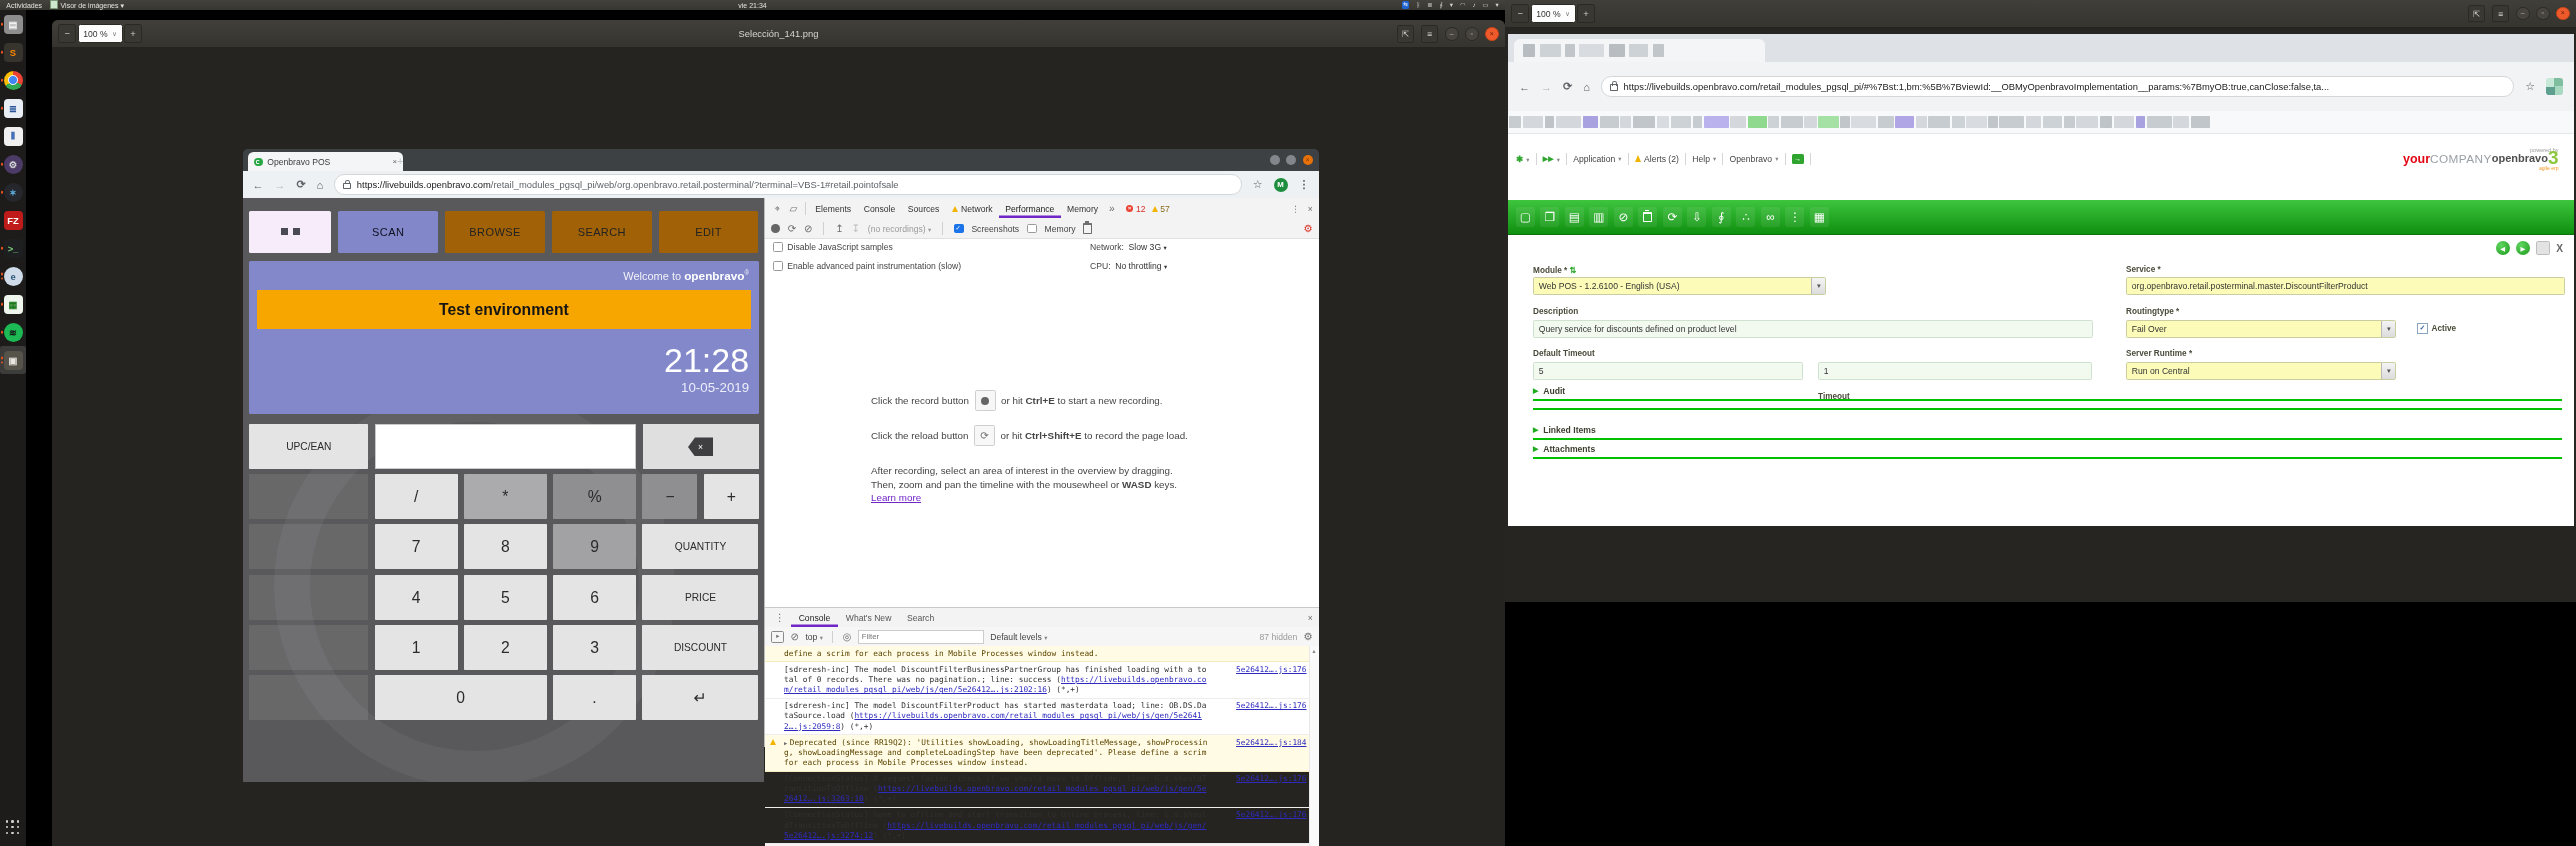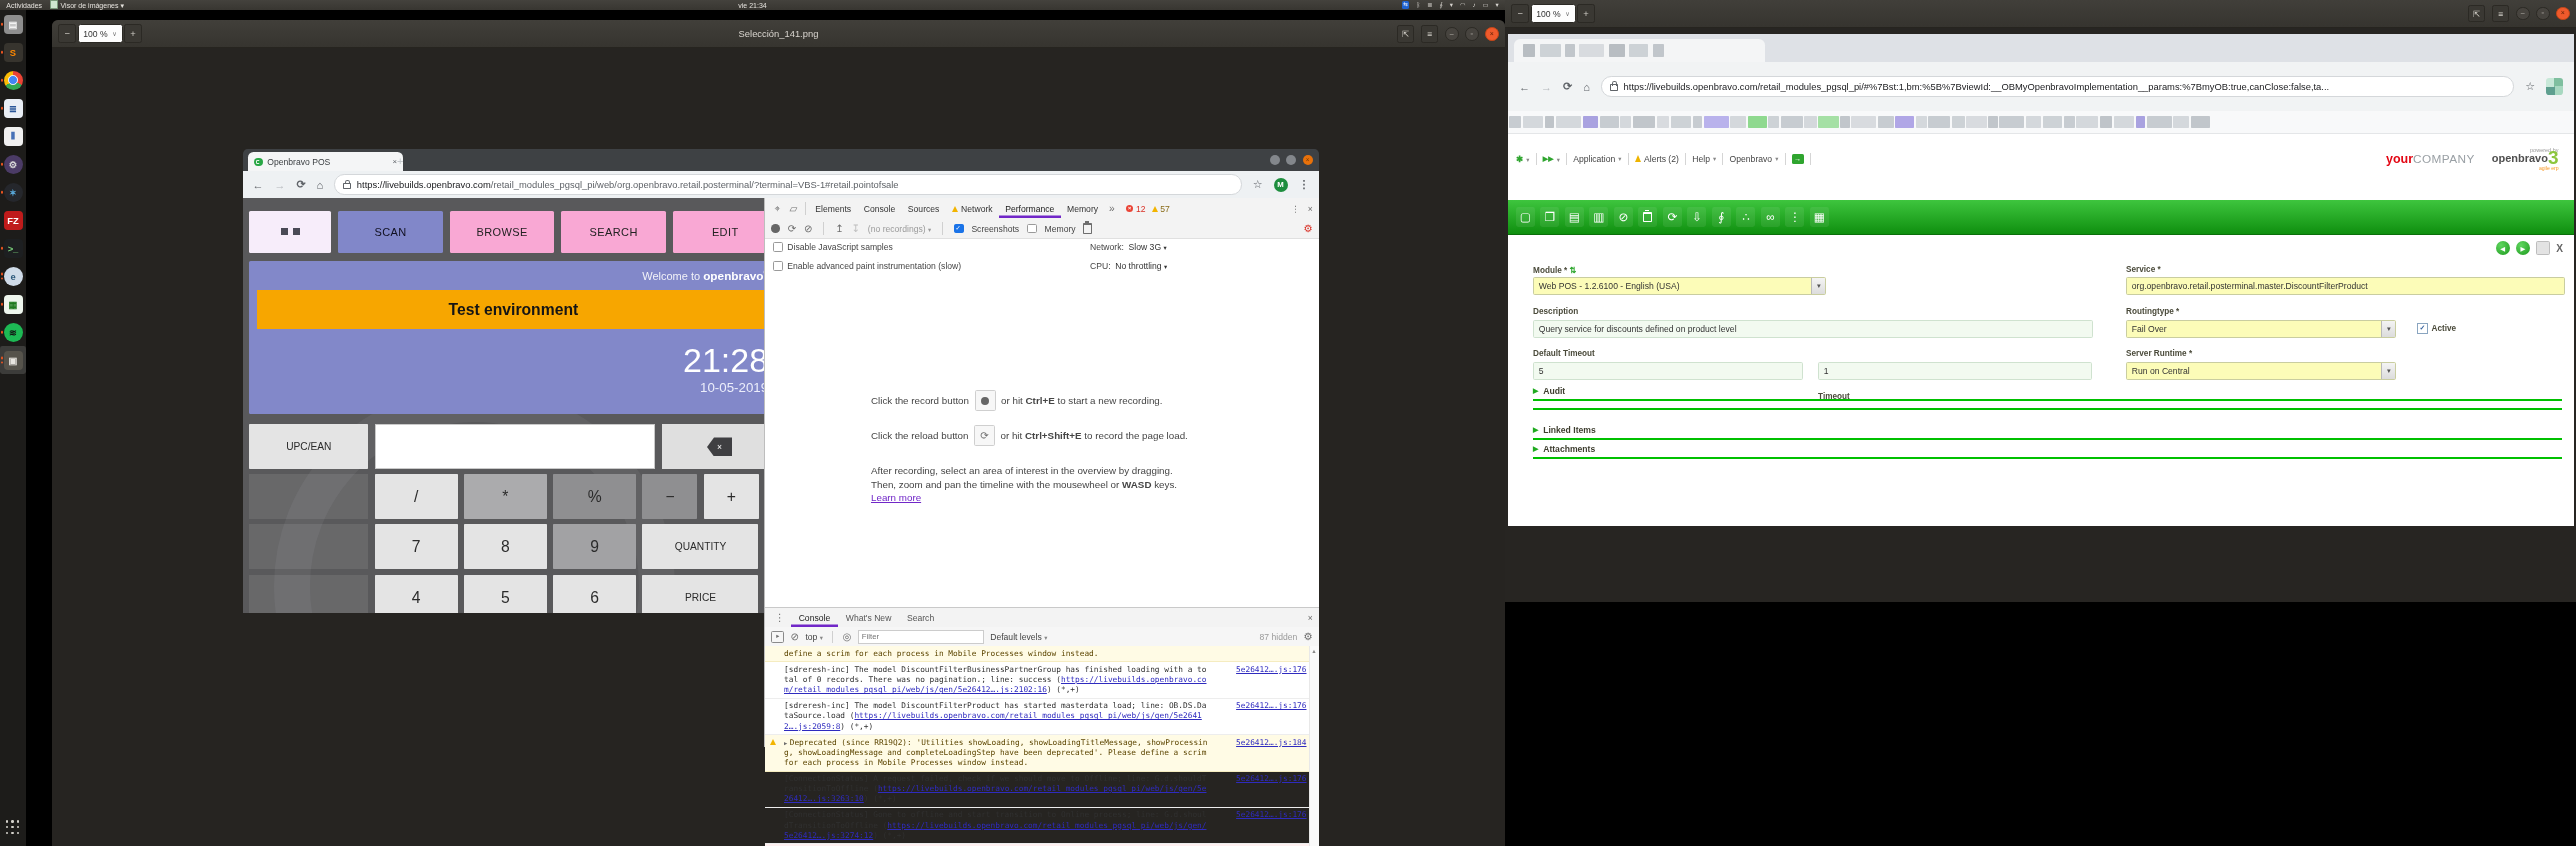--- a/index.html
+++ b/index.html
@@ -72,27 +72,27 @@
            align-items:center;padding:0 7.8px;gap:5.5px;font-size:9.4px;white-space:nowrap;overflow:hidden;}
   .lock{width:6.3px;height:4.7px;border:0.8px solid #5f6368;border-radius:0.8px;position:relative;flex:none;margin-top:2.4px;}
   .lock::before{content:"";position:absolute;width:3.1px;height:3.1px;border:0.8px solid #5f6368;border-bottom:none;
                 border-radius:2.4px 2.4px 0 0;top:-3.9px;left:0.8px;}
   .u-host{color:#202124;}
   .u-path{color:#5f6368;}
   .avatar{width:14px;height:14px;border-radius:50%;background:#1e8e3e;color:#fff;font-size:7.8px;font-weight:bold;
           display:flex;align-items:center;justify-content:center;flex:none;}
 
   
-  #pos{position:absolute;left:0;top:49px;width:521px;height:415px;background:#59595b;overflow:hidden;padding-left:19px;}
+  #pos{position:absolute;left:0;top:49px;width:521px;height:584px;background:#59595b;overflow:hidden;}
   #pos::before{content:"";position:absolute;left:31px;top:188px;width:329px;height:329px;border-radius:50%;
                border:36px solid rgba(255,255,255,0.05);}
   #pos-nav{position:absolute;left:6.3px;top:12.5px;right:5.5px;height:42px;display:flex;gap:7px;}
   .menu-btn{width:82px;background:#f7edfa;border-radius:1.6px;display:flex;align-items:center;justify-content:center;gap:4.7px;}
   .menu-btn i{width:7px;height:7px;background:#4a4a55;}
-  .nav-btn{flex:1;background:#f9a8d4;color:#222;font-size:11px;letter-spacing:0.4px;display:flex;
+  .nav-btn{flex:1;background:#a16207;color:#222;font-size:11px;letter-spacing:0.4px;display:flex;
            align-items:center;justify-content:center;border-radius:1.6px;}
   .nav-btn.nav-active{background:#8187c9;color:#101020;}
   #pos-panel{position:absolute;left:6.3px;top:63px;right:5.5px;height:153px;background:#8288c9;border-radius:1.6px;}
   .welcome{position:absolute;right:9.4px;top:7.8px;color:#f2f2f8;font-size:11px;}
   .welcome b{font-size:11.8px;color:#fff;}
   .welcome sup{font-size:6.3px;}
   .banner{position:absolute;left:7.8px;right:7.8px;top:29px;height:39px;background:#f7a600;color:#151515;
           font-size:15.7px;font-weight:bold;display:flex;align-items:center;justify-content:center;}
   .clock{position:absolute;right:9.4px;top:82px;color:#fff;font-size:34px;font-weight:300;line-height:34px;}
   .date{position:absolute;right:9.4px;top:119px;color:#eceefb;font-size:13.3px;}
@@ -189,21 +189,21 @@
   #bo-bookmarks{top:77px;height:22px;background:#f8f9fa;border-bottom:0.8px solid #e4e6e8;}
   #bo-menubar{position:absolute;left:0;top:107px;right:0;height:36px;background:#fff;display:flex;align-items:center;
               gap:6.3px;padding:0 7.8px;font-size:8.6px;color:#444;}
   .m-sep{width:0.8px;height:11.8px;background:#d5d5d5;}
   .m-item{display:flex;align-items:center;gap:3.1px;}
   .caret{font-size:6.3px;color:#888;}
   .g-ic{color:#2fa52f;font-weight:bold;}
   .alert-tri{width:0;height:0;border-left:3.9px solid transparent;border-right:3.9px solid transparent;
              border-bottom:7px solid #eeb400;display:inline-block;}
   .logout-ic{width:11.8px;height:10.2px;background:#2fa52f;color:#fff;border-radius:1.6px;font-size:7px;line-height:10.2px;text-align:center;}
-  #bo-logos{margin-left:auto;display:flex;align-items:center;gap:17px;padding-right:7.8px;}
+  #bo-logos{margin-left:auto;display:flex;align-items:center;padding-right:7.8px;}
   .yourco b{color:#e30613;font-size:12.5px;font-weight:bold;}
   .yourco span{color:#9aa0a5;font-size:11.8px;letter-spacing:0.4px;}
   .obrand{position:relative;text-align:right;line-height:8.6px;}
   .obrand .pw{font-size:5.5px;color:#999;display:block;}
   .obrand .nm{font-size:11px;font-weight:bold;color:#4f4f4f;}
   .obrand .three{font-size:19px;font-weight:bold;color:#8dc63f;vertical-align:-2.4px;}
   .obrand .erp{font-size:5.1px;color:#f7941d;display:block;}
   #bo-tabrow{position:absolute;left:0;top:143px;right:0;height:23.5px;background:linear-gradient(#fdfdfd,#dcdcdc);display:flex;align-items:flex-end;padding-left:1.6px;}
   .ws-tab{height:20.4px;background:linear-gradient(#fafafa,#d2d2d2);border:0.8px solid #b5b5b5;border-bottom:none;
           border-radius:3.1px 3.1px 0 0;display:flex;align-items:center;padding:0 9.4px;font-size:8.6px;color:#444;margin-right:1.6px;}

